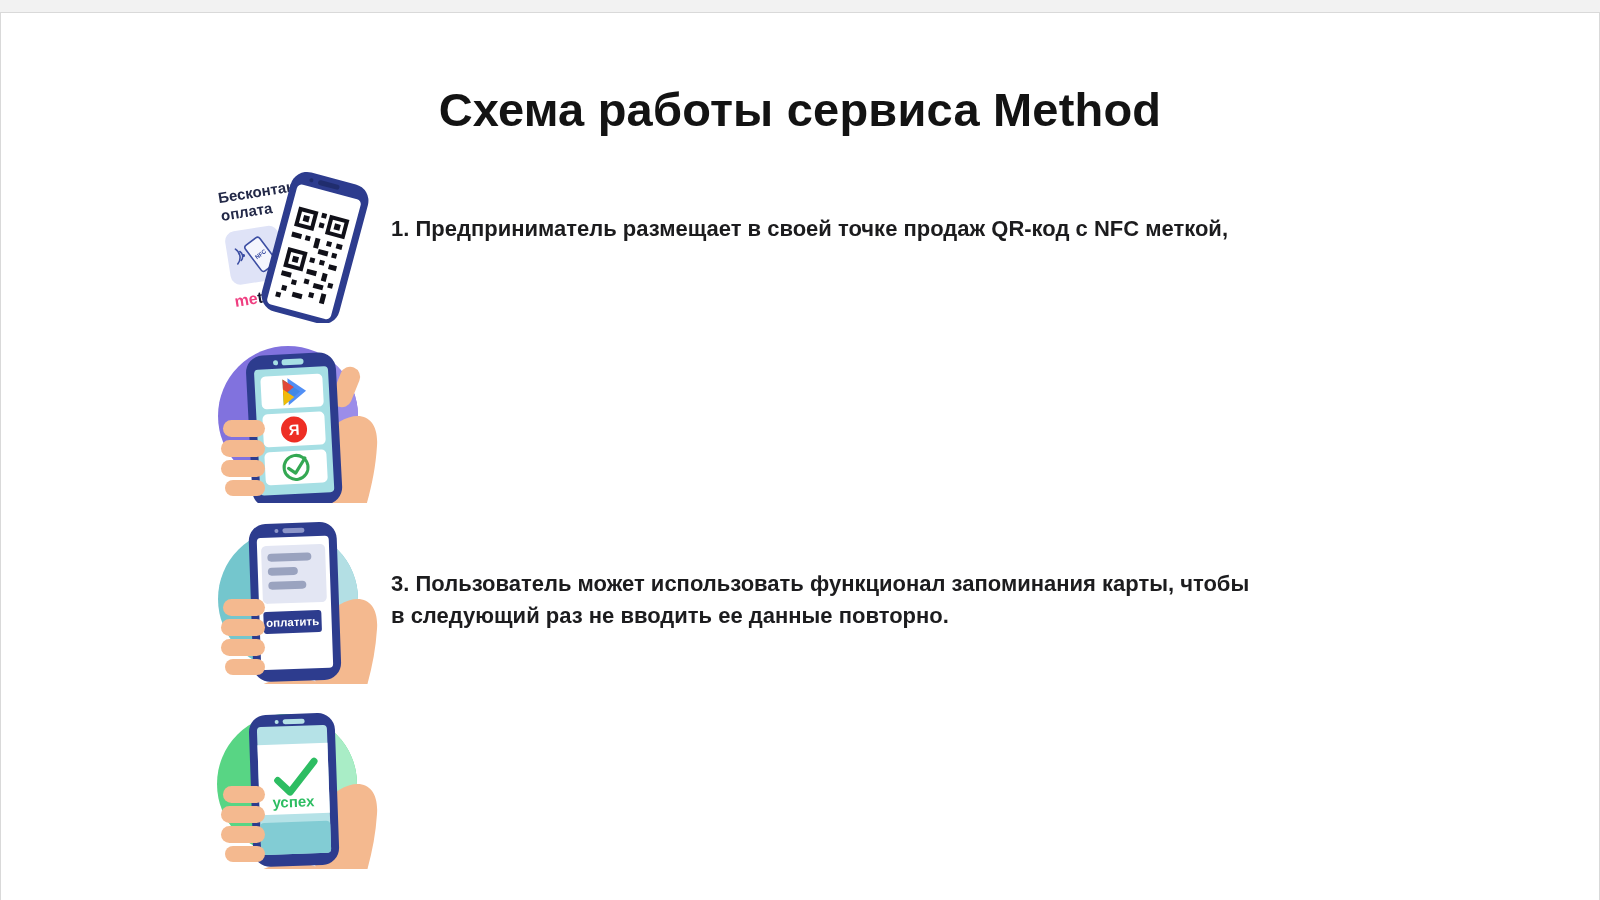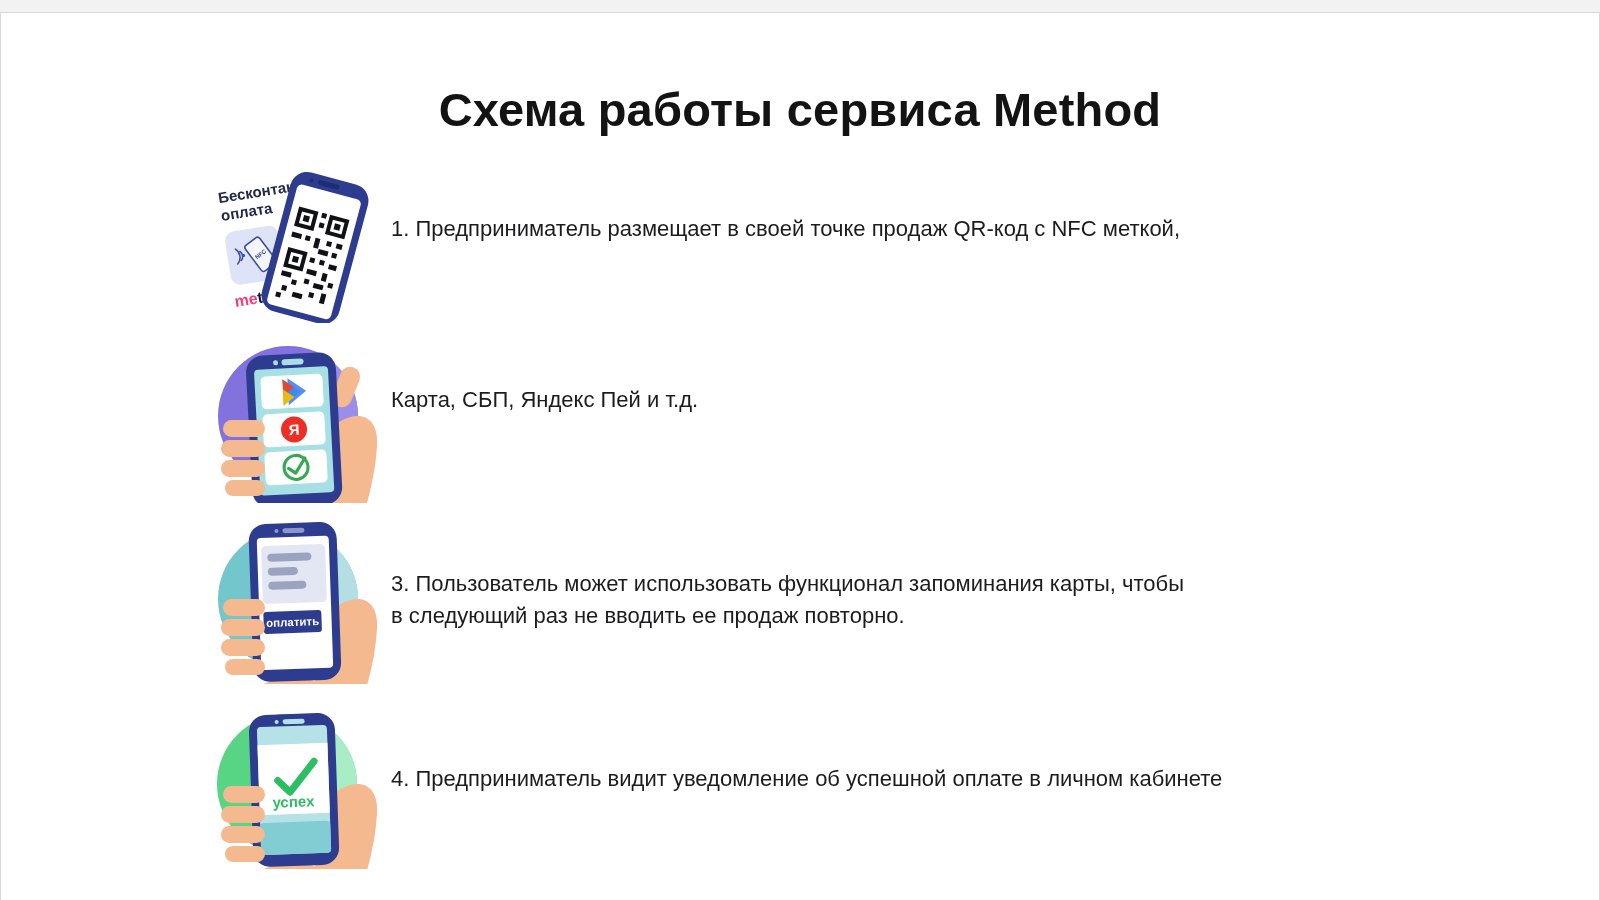--- a/index.html
+++ b/index.html
@@ -40,21 +40,21 @@
   .r1 .illo { left: 142px; top: 5px; }
   .r2 .illo { left: 172px; top: 5px; }
   .r3 .illo { left: 172px; top: 3px; }
   .r4 .illo { left: 174px; top: 3px; }
   .step-text {
     position: absolute;
     left: 390px;
     font-size: 22px;
     line-height: 32px;
     color: var(--body_text, #1c1c1e);
-    font-weight: 400;
+    font-weight: 700;
     white-space: nowrap;
   }
   .r1 .step-text { top: 70px; }
   .r2 .step-text { top: 61px; }
   .r3 .step-text { top: 62px; }
   .r4 .step-text { top: 72px; }
   svg text { font-family: "Liberation Sans", sans-serif; }
 </style>
 </head>
 <body>
@@ -169,21 +169,20 @@
         </g>
       </g>
       <g fill="var(--hand_peach)">
         <rect x="50" y="92" width="42" height="17" rx="8.5"></rect>
         <rect x="48" y="112" width="44" height="17" rx="8.5"></rect>
         <rect x="48" y="132" width="44" height="17" rx="8.5"></rect>
         <rect x="52" y="152" width="40" height="16" rx="8"></rect>
       </g>
     </svg>
     <div class="step-text">
-      <div>Карта, СБП, Яндекс Пей и т.д.</div>
     </div>
   </div>
 
   <div class="step-row r3">
     <svg class="illo" viewBox="0 0 230 175">
       <defs>
         <clipPath id="clip-c3">
             <circle cx="115" cy="90" r="70"></circle>
           </clipPath>
       </defs>
@@ -213,21 +212,21 @@
       </g>
       <g fill="var(--hand_peach)">
         <rect x="50" y="90" width="42" height="17" rx="8.5"></rect>
         <rect x="48" y="110" width="44" height="17" rx="8.5"></rect>
         <rect x="48" y="130" width="44" height="17" rx="8.5"></rect>
         <rect x="52" y="150" width="40" height="16" rx="8"></rect>
       </g>
     </svg>
     <div class="step-text">
       <div>3. Пользователь может использовать функционал запоминания карты, чтобы</div>
-      <div>в следующий раз не вводить ее продаж повторно.</div>
+      <div>в следующий раз не вводить ее данные повторно.</div>
     </div>
   </div>
 
   <div class="step-row r4">
     <svg class="illo" viewBox="0 0 230 175">
       <defs>
         <clipPath id="clip-c4">
             <circle cx="112" cy="90" r="70"></circle>
           </clipPath>
       </defs>
@@ -250,17 +249,16 @@
         <text x="97" y="113" font-size="15" font-weight="bold" fill="var(--success_green)">успех</text>
       </g>
       <g fill="var(--hand_peach)">
         <rect x="48" y="92" width="42" height="17" rx="8.5"></rect>
         <rect x="46" y="112" width="44" height="17" rx="8.5"></rect>
         <rect x="46" y="132" width="44" height="17" rx="8.5"></rect>
         <rect x="50" y="152" width="40" height="16" rx="8"></rect>
       </g>
     </svg>
     <div class="step-text">
-      <div>4. Предприниматель видит уведомление об успешной оплате в личном кабинете</div>
     </div>
   </div>
 
 </div>
 
 </body></html>

